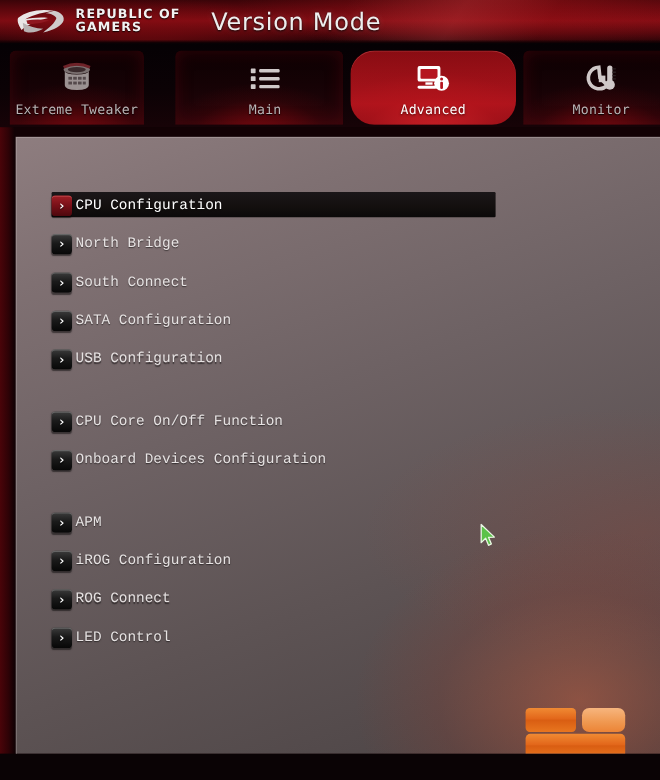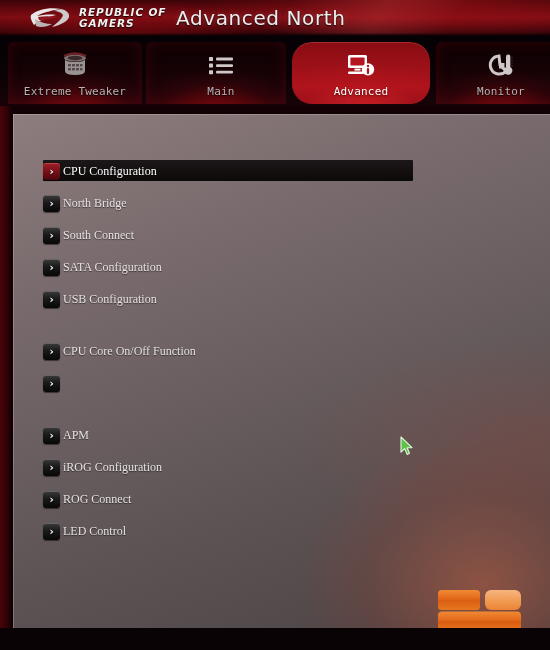--- a/index.html
+++ b/index.html
@@ -42,26 +42,25 @@
   .hdr-streak {
     position: absolute;
     top: -10px; left: 250px;
     width: 340px; height: 60px;
     background: linear-gradient(105deg, rgba(255,80,80,0.00) 10%, rgba(255,110,110,0.16) 38%, rgba(255,60,60,0.02) 60%);
     transform: skewX(-20deg);
     pointer-events: none;
   }
   .rog-logo {
     position: absolute;
-    left: 28px; top: 4px;
+    left: 12px; top: 4px;
     width: 160px; height: 28px;
     display: flex;
     align-items: center;
     gap: 7px;
-    font-style: italic;
   }
   .rog-eye { width: 44px; height: 24px; flex: 0 0 auto; }
   .rog-words {
     font-family: "DejaVu Sans", sans-serif;
     font-weight: bold;
     font-size: 10.5px;
     line-height: 11.5px;
     letter-spacing: 0.9px;
     color: #f2f2f2;
     text-shadow: 0 1px 1px rgba(0,0,0,0.85);
@@ -186,21 +185,21 @@
     font-family: "DejaVu Sans Mono", monospace;
     font-size: 11px;
     font-weight: bold;
     line-height: 1;
     text-shadow: 0 1px 1px rgba(0,0,0,0.8);
   }
   .menu-label {
     position: relative;
     z-index: 2;
     margin-left: 3px;
-    font-family: Liberation Serif, serif;
+    font-family: Liberation Mono, monospace;
     font-size: 12px;
     color: #e7e3e3;
     white-space: nowrap;
     text-shadow: 0 1px 1px rgba(0,0,0,0.55);
   }
   .menu-row.selected .menu-label { color: #ffffff; }
 
   
   .ami-logo {
     position: absolute;
@@ -257,26 +256,26 @@
         <path d="M33 3 C38 4, 42 7, 41 11 C40 15, 33 19, 24 21 C29 17, 34 13, 35 9 C33 6, 29 5, 26 5 Z" fill="#cfcaca"></path>
         <path d="M7 13 C12 16, 18 18, 24 18 C19 21, 12 22, 8 20 Z" fill="#b9b3b3"></path>
         <path d="M10 11 C16 10, 23 10, 29 11 C24 13, 16 14, 11 14 Z" fill="#8f1820"></path>
       </svg>
       <div class="rog-words">
         <div>REPUBLIC OF</div>
         <div>GAMERS</div>
       </div>
     </div>
 
-    <div class="mode-title">Advanced North</div>
+    <div class="mode-title">Version Mode</div>
   </div>
 
   <div class="tabbar">
 
-    <div class="tab inactive" style="left:8px; width:134px;">
+    <div class="tab inactive" style="left:8px; width:112px;">
       <div class="tab-icon">
         <svg width="30" height="26" viewBox="0 0 30 26">
           <ellipse cx="15" cy="6" rx="11" ry="3.6" fill="#8e8585" opacity="0.85"></ellipse>
           <ellipse cx="15" cy="6" rx="7.5" ry="2.2" fill="#3a2a2c"></ellipse>
           <path d="M5 7 L5 19 Q5 23 15 23 Q25 23 25 19 L25 7 Q25 10 15 10 Q5 10 5 7 Z" fill="#9b9292"></path>
           <g fill="#54494b">
             <rect x="8" y="12" width="3" height="2.4"></rect>
               <rect x="12" y="12" width="3" height="2.4"></rect>
             <rect x="16" y="12" width="3" height="2.4"></rect>
               <rect x="20" y="12" width="2.5" height="2.4"></rect>
@@ -387,20 +386,21 @@
           <div class="arrow-box">
             <span>›</span>
           </div>
           <div class="menu-label">CPU Core On/Off Function</div>
         </div>
 
         <div class="menu-row spacer-after">
           <div class="arrow-box">
             <span>›</span>
           </div>
+          <div class="menu-label">Onboard Devices Configuration</div>
         </div>
 
         <div class="menu-row">
           <div class="arrow-box">
             <span>›</span>
           </div>
           <div class="menu-label">APM</div>
         </div>
 
         <div class="menu-row">

